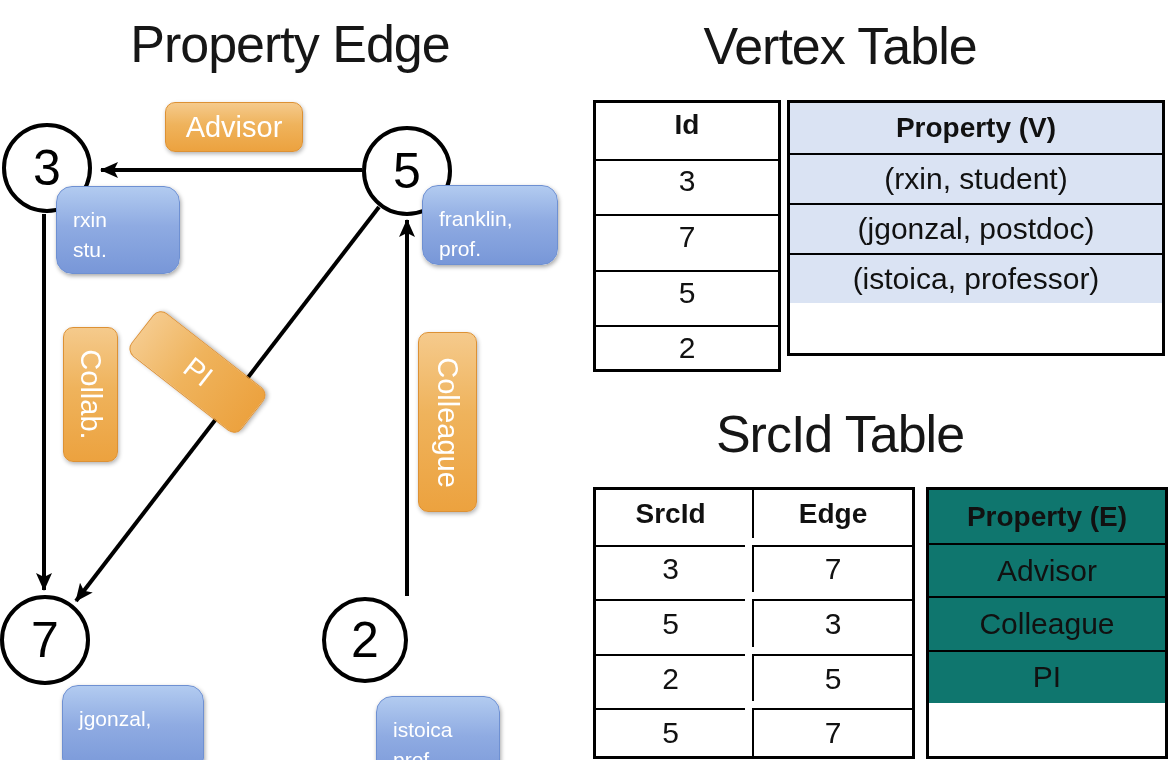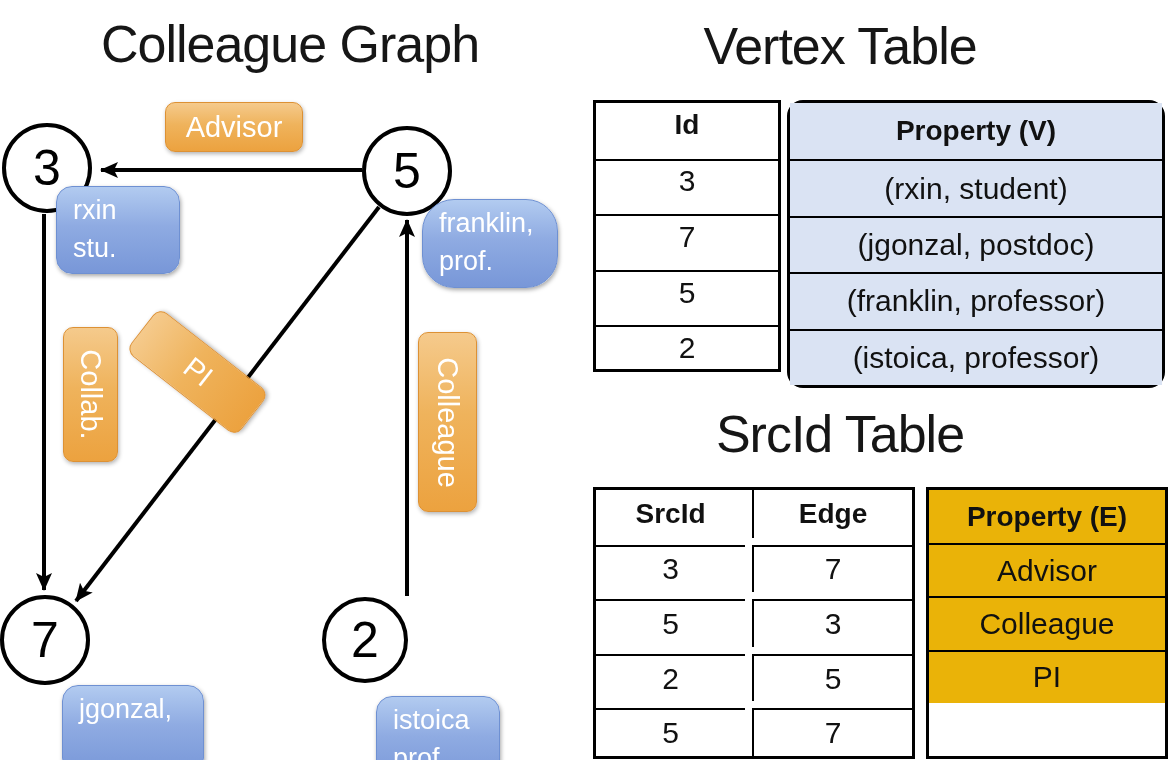--- a/index.html
+++ b/index.html
@@ -23,22 +23,22 @@
     display:flex;align-items:center;justify-content:center;
     font-size:50px;color:#000;z-index:3;
   }
 
   
   .vcard{
     background:linear-gradient(180deg,#b2cbf0 0%,#8fabe2 45%,#7functionalNaN 100%);
     background:linear-gradient(180deg,#b2cbf0 0%,#8fabe2 45%,#7897d8 100%);
     border:1px solid #6e90d2;border-radius:16px;
     box-shadow:1px 2px 4px rgba(0,0,0,.35);
-    color:#fff;font-size:27px;line-height:1.42;
-    padding:4px 0 0 16px;z-index:4;
+    color:#fff;font-size:21px;line-height:1.42;
+    padding:18px 0 0 16px;z-index:4;
   }
 
   
   .elabel{
     background:linear-gradient(180deg,#f5ca8c 0%,#efb35c 45%,#eca23f 100%);
     border:1px solid #dd9134;border-radius:10px;
     box-shadow:1px 2px 4px rgba(0,0,0,.3);
     color:#fff;display:flex;align-items:center;justify-content:center;
     z-index:2;font-size:29px;white-space:nowrap;
   }
@@ -54,26 +54,26 @@
   }
   .tbl .cell{
     display:flex;align-items:center;justify-content:center;
     font-size:30px;border-top:2px solid #000;overflow:hidden;white-space:nowrap;
   }
   .tbl .cell.first{border-top:none;}
   .tbl .cell.hdr{font-weight:bold;font-size:28px;}
   .tbl .cell.bl{border-left:2px solid #000;}
   .two-col{grid-template-columns:149px 1fr;grid-auto-flow:row;}
   .fill-blue .cell{background:#dae3f3;}
-  .fill-tan .cell{background:#eab308;}
+  .fill-tan .cell{background:#0f766e;}
 </style>
 </head>
 <body>
 
-<div class="abs big-title" style="left:60px;top:14px;width:460px;">Colleague Graph</div>
+<div class="abs big-title" style="left:60px;top:14px;width:460px;">Property Edge</div>
 
 <svg id="edges" width="585" height="760" viewBox="0 0 585 760">
   <defs>
     <marker id="arrow" markerUnits="userSpaceOnUse" markerWidth="22" markerHeight="20" refX="17" refY="8" orient="auto">
       <path d="M0,0 L18,8 L0,16 L4,8 Z" fill="#000"></path>
     </marker>
   </defs>
   <line x1="362" y1="170" x2="101" y2="170" stroke="#000" stroke-width="4" marker-end="url(#arrow)"></line>
   <line x1="44" y1="214" x2="44" y2="590" stroke="#000" stroke-width="4" marker-end="url(#arrow)"></line>
   <line x1="379" y1="207" x2="76" y2="601" stroke="#000" stroke-width="4" marker-end="url(#arrow)"></line>
@@ -90,21 +90,21 @@
   <span>7</span>
 </div>
 <div class="abs vcircle" style="left:322px;top:597px;width:86px;height:86px;">
   <span>2</span>
 </div>
 
 <div class="abs vcard" style="left:56px;top:186px;width:124px;height:88px;">
   <div>rxin</div>
   <div>stu.</div>
 </div>
-<div class="abs vcard" style="left:422px;top:199px;width:136px;height:89px;border-radius:32px;">
+<div class="abs vcard" style="left:422px;top:185px;width:136px;height:80px;">
   <div>franklin,</div>
   <div>prof.</div>
 </div>
 <div class="abs vcard" style="left:62px;top:652px;width:142px;height:89px;margin-top:33px;">
   <div>jgonzal,</div>
 </div>
 <div class="abs vcard" style="left:376px;top:652px;width:124px;height:89px;margin-top:44px;">
   <div>istoica</div>
   <div>prof.</div>
 </div>
@@ -125,25 +125,24 @@
 <div class="abs big-title" style="left:620px;top:16px;width:440px;">Vertex Table</div>
 
 <div class="abs tbl" style="left:593px;top:100px;width:188px;height:272px;gap:12px;">
   <div class="cell first hdr">Id</div>
   <div class="cell">3</div>
   <div class="cell">7</div>
   <div class="cell">5</div>
   <div class="cell">2</div>
 </div>
 
-<div class="abs tbl fill-blue" style="left:787px;top:100px;width:378px;height:288px;border-radius:16px;">
+<div class="abs tbl fill-blue" style="left:787px;top:100px;width:378px;height:256px;">
   <div class="cell first hdr">Property (V)</div>
   <div class="cell">(rxin, student)</div>
   <div class="cell">(jgonzal, postdoc)</div>
-  <div class="cell">(franklin, professor)</div>
   <div class="cell">(istoica, professor)</div>
 </div>
 
 <div class="abs big-title" style="left:640px;top:404px;width:400px;">SrcId Table</div>
 
 <div class="abs tbl two-col" style="left:593px;top:487px;width:322px;height:272px;gap:7px;">
   <div class="cell first hdr">SrcId</div>
   <div class="cell first hdr bl">Edge</div>
   <div class="cell">3</div>
   <div class="cell bl">7</div>

